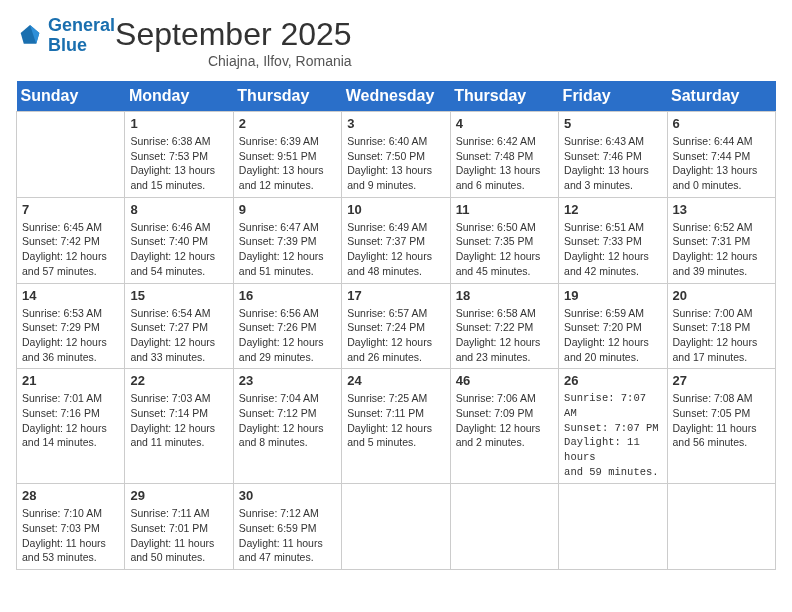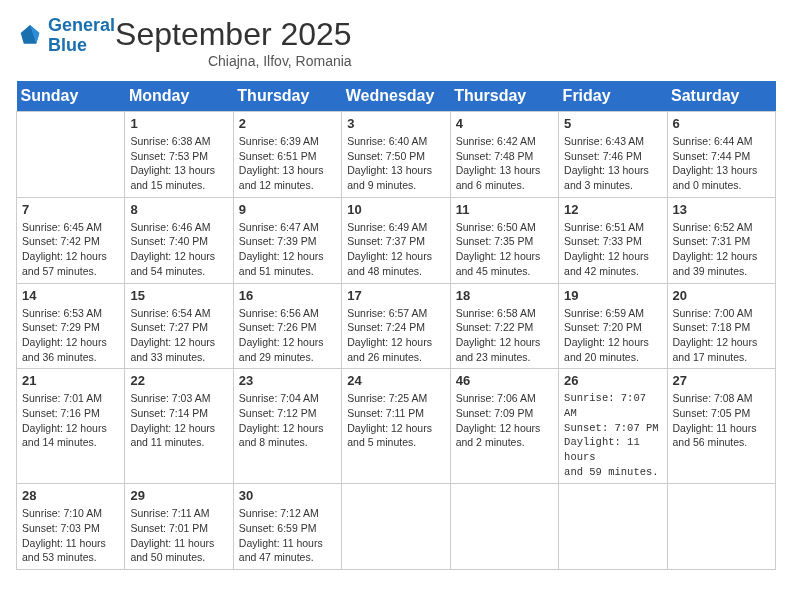--- a/index.html
+++ b/index.html
@@ -129,21 +129,21 @@
         <td>
           <span class="day-number">1</span>
           <div class="cell-text" style="white-space: pre-line;">Sunrise: 6:38 AM
 Sunset: 7:53 PM
 Daylight: 13 hours
 and 15 minutes.</div>
         </td>
         <td>
           <span class="day-number">2</span>
           <div class="cell-text" style="white-space: pre-line;">Sunrise: 6:39 AM
-Sunset: 6:51 PM
+Sunset: 9:51 PM
 Daylight: 13 hours
 and 12 minutes.</div>
         </td>
         <td>
           <span class="day-number">3</span>
           <div class="cell-text" style="white-space: pre-line;">Sunrise: 6:40 AM
 Sunset: 7:50 PM
 Daylight: 13 hours
 and 9 minutes.</div>
         </td>

